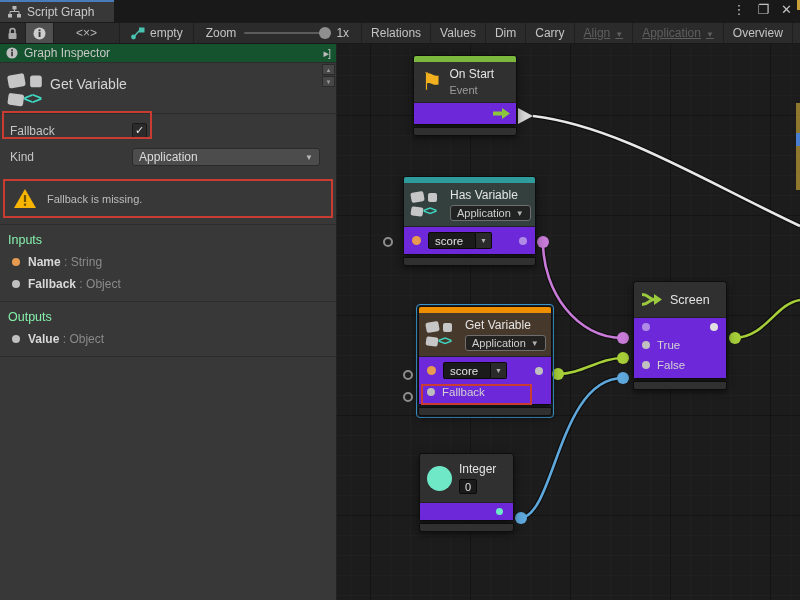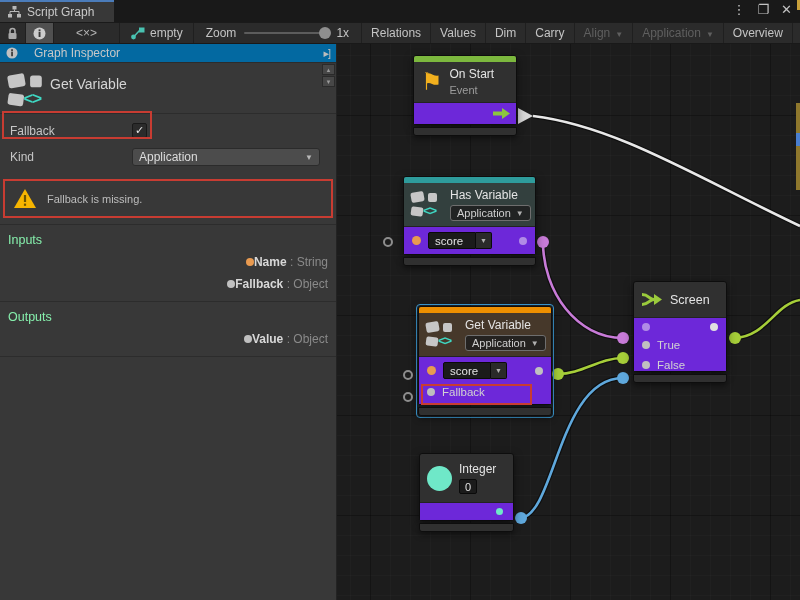--- a/index.html
+++ b/index.html
@@ -16,54 +16,54 @@
   .win-controls span { cursor:default; line-height:14px; }
   .corner-notch { position:absolute; right:0; top:0; width:3px; height:10px; background:#c8a03a; }
 
   
   .toolbar { height:22px; background:#2b2b2b; border-top:1px solid #1a1a1a; border-bottom:1px solid #191919;
              display:flex; align-items:stretch; font-size:12px; color:#c4c4c4; }
   .tbtn { display:flex; align-items:center; justify-content:center; padding:0 9px;
           border-right:1px solid #1f1f1f; white-space:nowrap; }
   .tbtn.icon-btn { padding:0 7px; }
   .tbtn.active { background:#505050; }
-  .tbtn.disabled { color:#5f5f5f; }
+  .tbtn.disabled { color:#5f5f5f;text-decoration:underline; }
   .tbtn .dd { font-size:8px; margin-left:5px; position:relative; top:1px; }
   .tb-left { display:flex; }
   .tb-right { display:flex; margin-left:auto; }
   .ref-sec { display:flex; align-items:center; gap:5px; padding:0 10px; border-right:1px solid #1f1f1f; }
   .zoom-sec { display:flex; align-items:center; gap:8px; padding:0 12px; border-right:1px solid #1f1f1f; }
   .zoom-track { position:relative; width:84px; height:2px; background:#5c5c5c; border-radius:1px; }
   .zoom-knob { position:absolute; right:-3px; top:-5px; width:12px; height:12px; border-radius:50%; background:#8f8f8f; }
 
   
   .main { display:flex; height:556px; }
 
   
   .inspector { position:relative; width:337px; background:#383838; border-right:1px solid #232323; color:#c8c8c8; }
-  .insp-head { height:19px; display:flex; align-items:center; gap:16px; padding:0 6px;
-               border-bottom:1px solid #2c2c2c; background:#0369a1; }
+  .insp-head { height:19px; display:flex; align-items:center; gap:6px; padding:0 6px;
+               border-bottom:1px solid #2c2c2c; background:#14532d; }
   .insp-head .grow { flex:1; }
   .dock-ic { color:#bdbdbd; font-size:11px; letter-spacing:-1px; }
   .scroll-arrows { position:absolute; right:1px; top:20px; width:13px; display:flex; flex-direction:column; gap:1px; }
   .scroll-arrows div { height:11px; background:#474747; border:1px solid #2a2a2a; color:#9a9a9a;
                        font-size:6px; display:flex; align-items:center; justify-content:center; }
   .unit-sec { display:flex; align-items:flex-start; gap:10px; padding:10px 8px 12px 8px; border-bottom:1px solid #2c2c2c; }
   .unit-title { font-size:14px; color:#d4d4d4; padding-top:3px; }
   .row { display:flex; align-items:center; padding:5px 10px; }
   .row .lbl { width:122px; color:#c6c6c6; }
   .checkbox { width:15px; height:15px; background:#2b2b2b; border:1px solid #191919; border-radius:2px;
               color:#e8e8e8; font-size:11px; line-height:13px; text-align:center; }
   .dropdown { flex:1; height:18px; background:#4c4c4c; border:1px solid #2b2b2b; border-radius:3px;
               display:flex; align-items:center; padding:0 6px; color:#dcdcdc; margin-right:6px; }
   .dropdown .dd { margin-left:auto; font-size:8px; color:#b8b8b8; }
   .warnbox { margin:8px 3px 6px 3px; border:2px solid #c83c32; padding:7px 8px; display:flex; align-items:center; gap:10px; }
   .warnbox .wtext { color:#bdbdbd; font-size:11px; }
   .sec-title { padding:8px 19px 4px 8px; color:#86efac; font-size:12.5px; }
-  .port-row { display:flex; align-items:center; gap:0; padding:4px 8px 4px 12px;justify-content:flex-end; }
+  .port-row { display:flex; align-items:center; gap:8px; padding:4px 8px 4px 12px; }
   .pdot { width:8px; height:8px; border-radius:50%; flex:0 0 auto; }
   .pname { font-weight:bold; color:#d8d8d8; }
   .ptype { color:#8a8a8a; }
   .divider { height:1px; background:#2c2c2c; margin-top:6px; }
   .red-overlay { position:absolute; border:2px solid #c83c32; pointer-events:none; z-index:30; }
 
   
   .canvas { position:relative; width:463px; height:556px; background-color:#1c1c1c; overflow:hidden;
     background-image:
       linear-gradient(rgba(0,0,0,.38) 1px, transparent 1px),
@@ -411,21 +411,21 @@
           </div>
           <div class="nbody">
             <div class="nrow">
               <span class="dot sm" style="background:#b08be6;"></span>
               <span class="dot sm" style="background:#e0e0e0; margin-left:auto;"></span>
             </div>
             <div class="nrow" style="padding-top:3px;">
               <span class="dot sm" style="background:#c0c0c0;"></span>
               <span class="vartext">True</span>
             </div>
-            <div class="nrow" style="padding-top:3px; padding-bottom:0;">
+            <div class="nrow" style="padding-top:3px; padding-bottom:7px;">
               <span class="dot sm" style="background:#c0c0c0;"></span>
               <span class="vartext">False</span>
             </div>
           </div>
         </div>
         <div class="nfooter"></div>
       </div>
 
       <div class="node" style="left:82px; top:409px; width:95px;">
         <div class="node-main">

